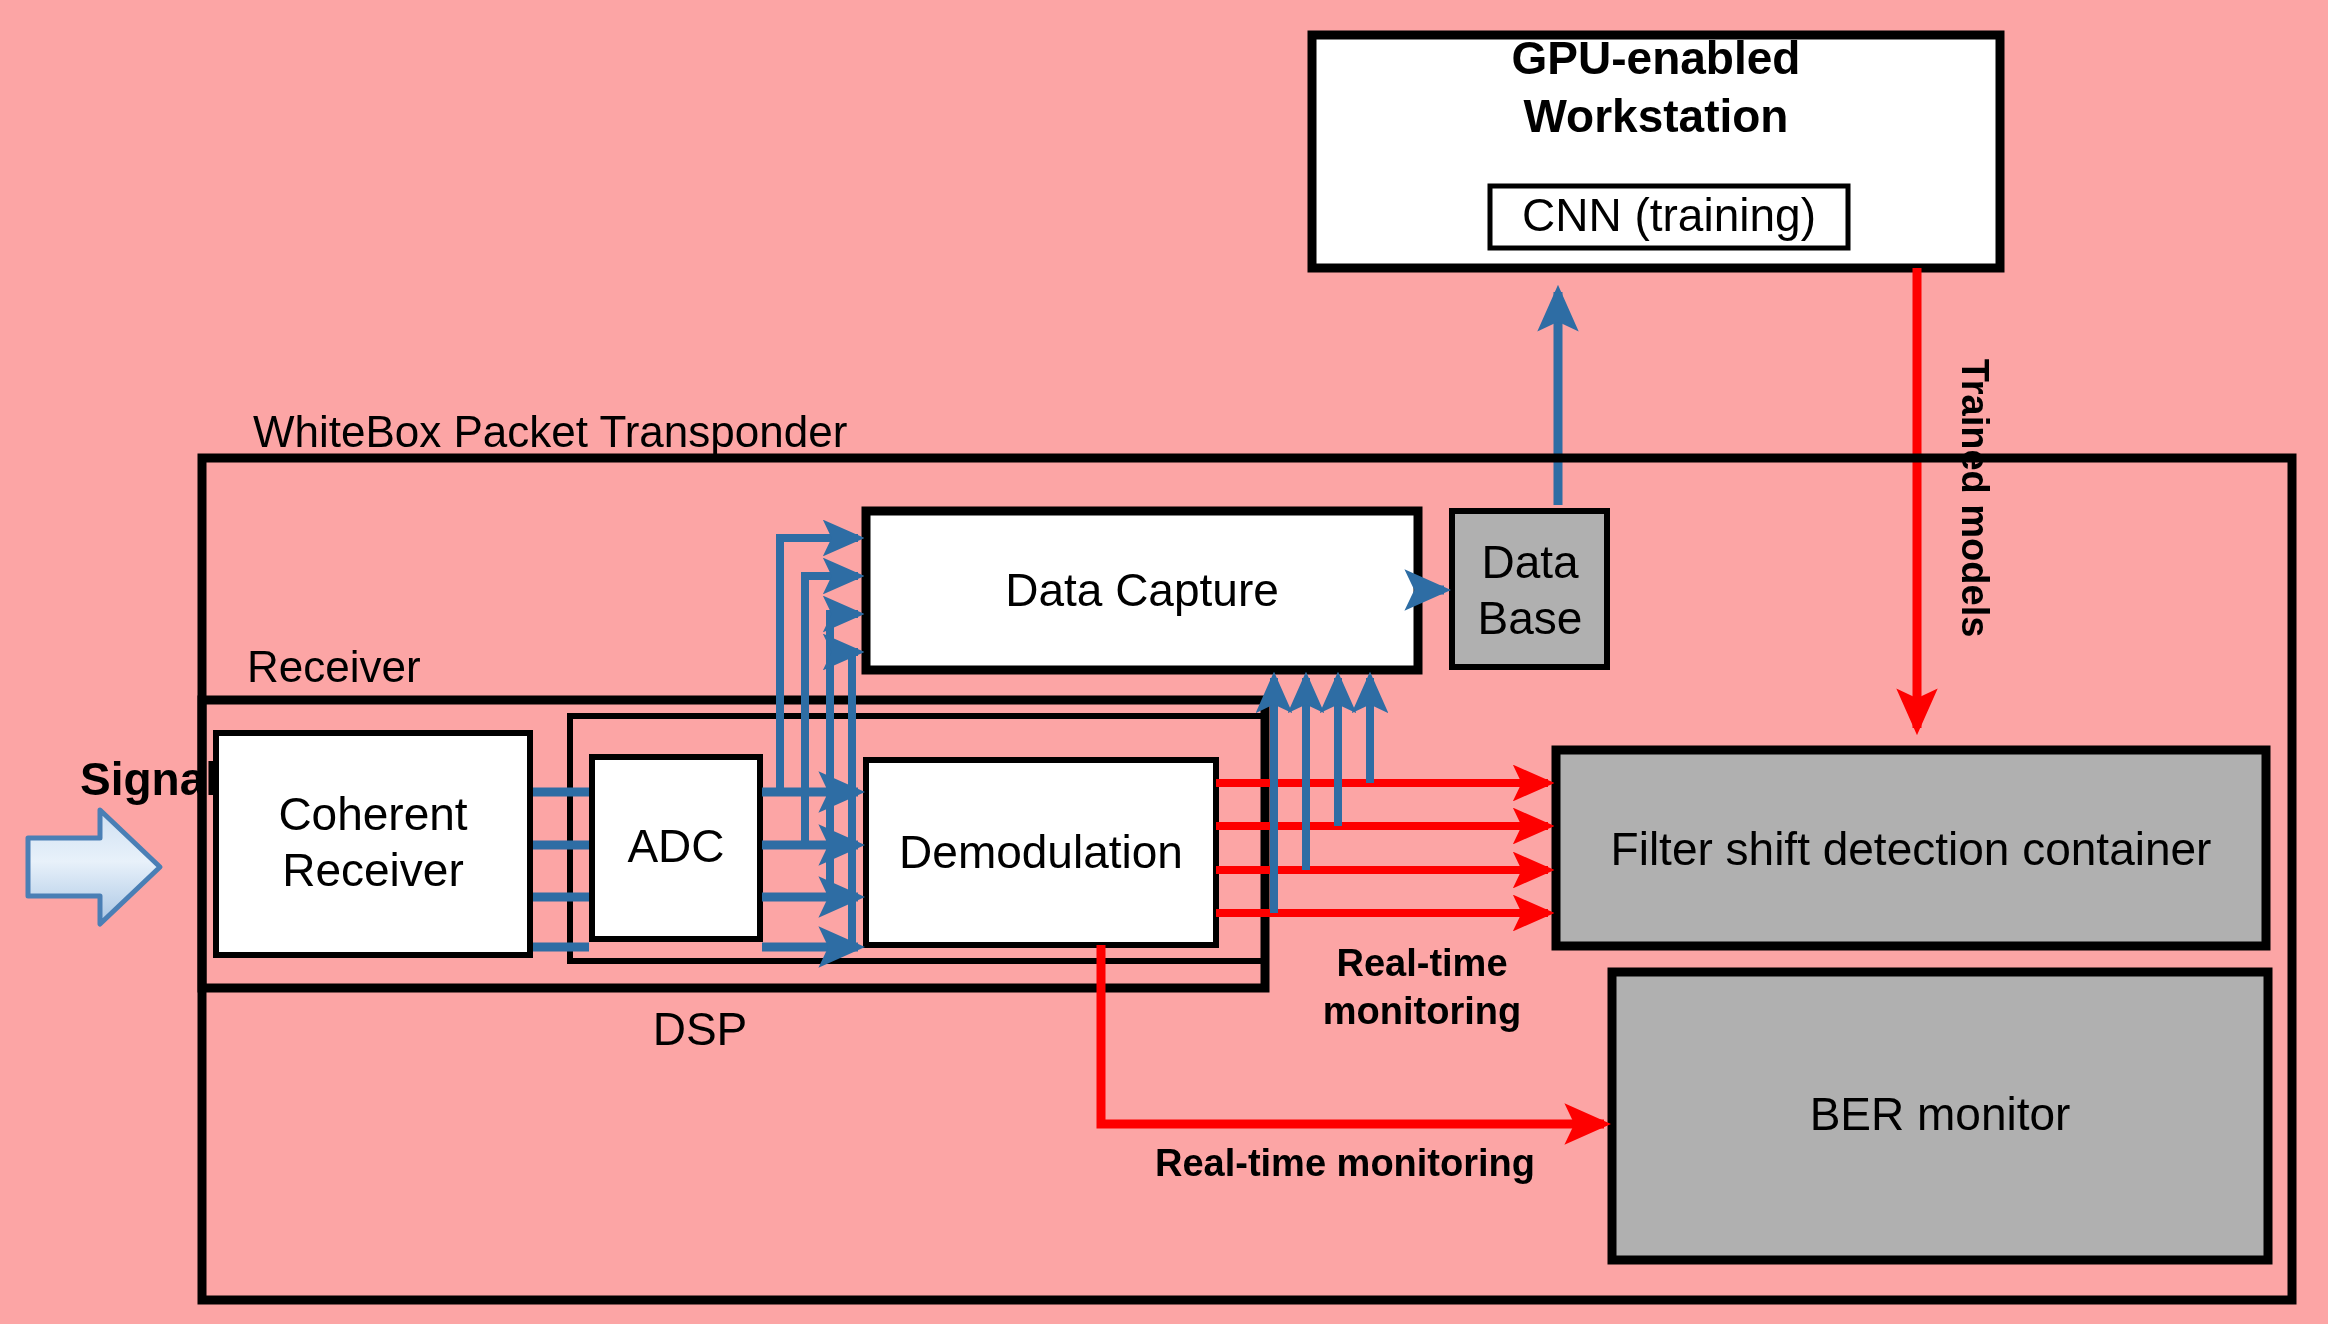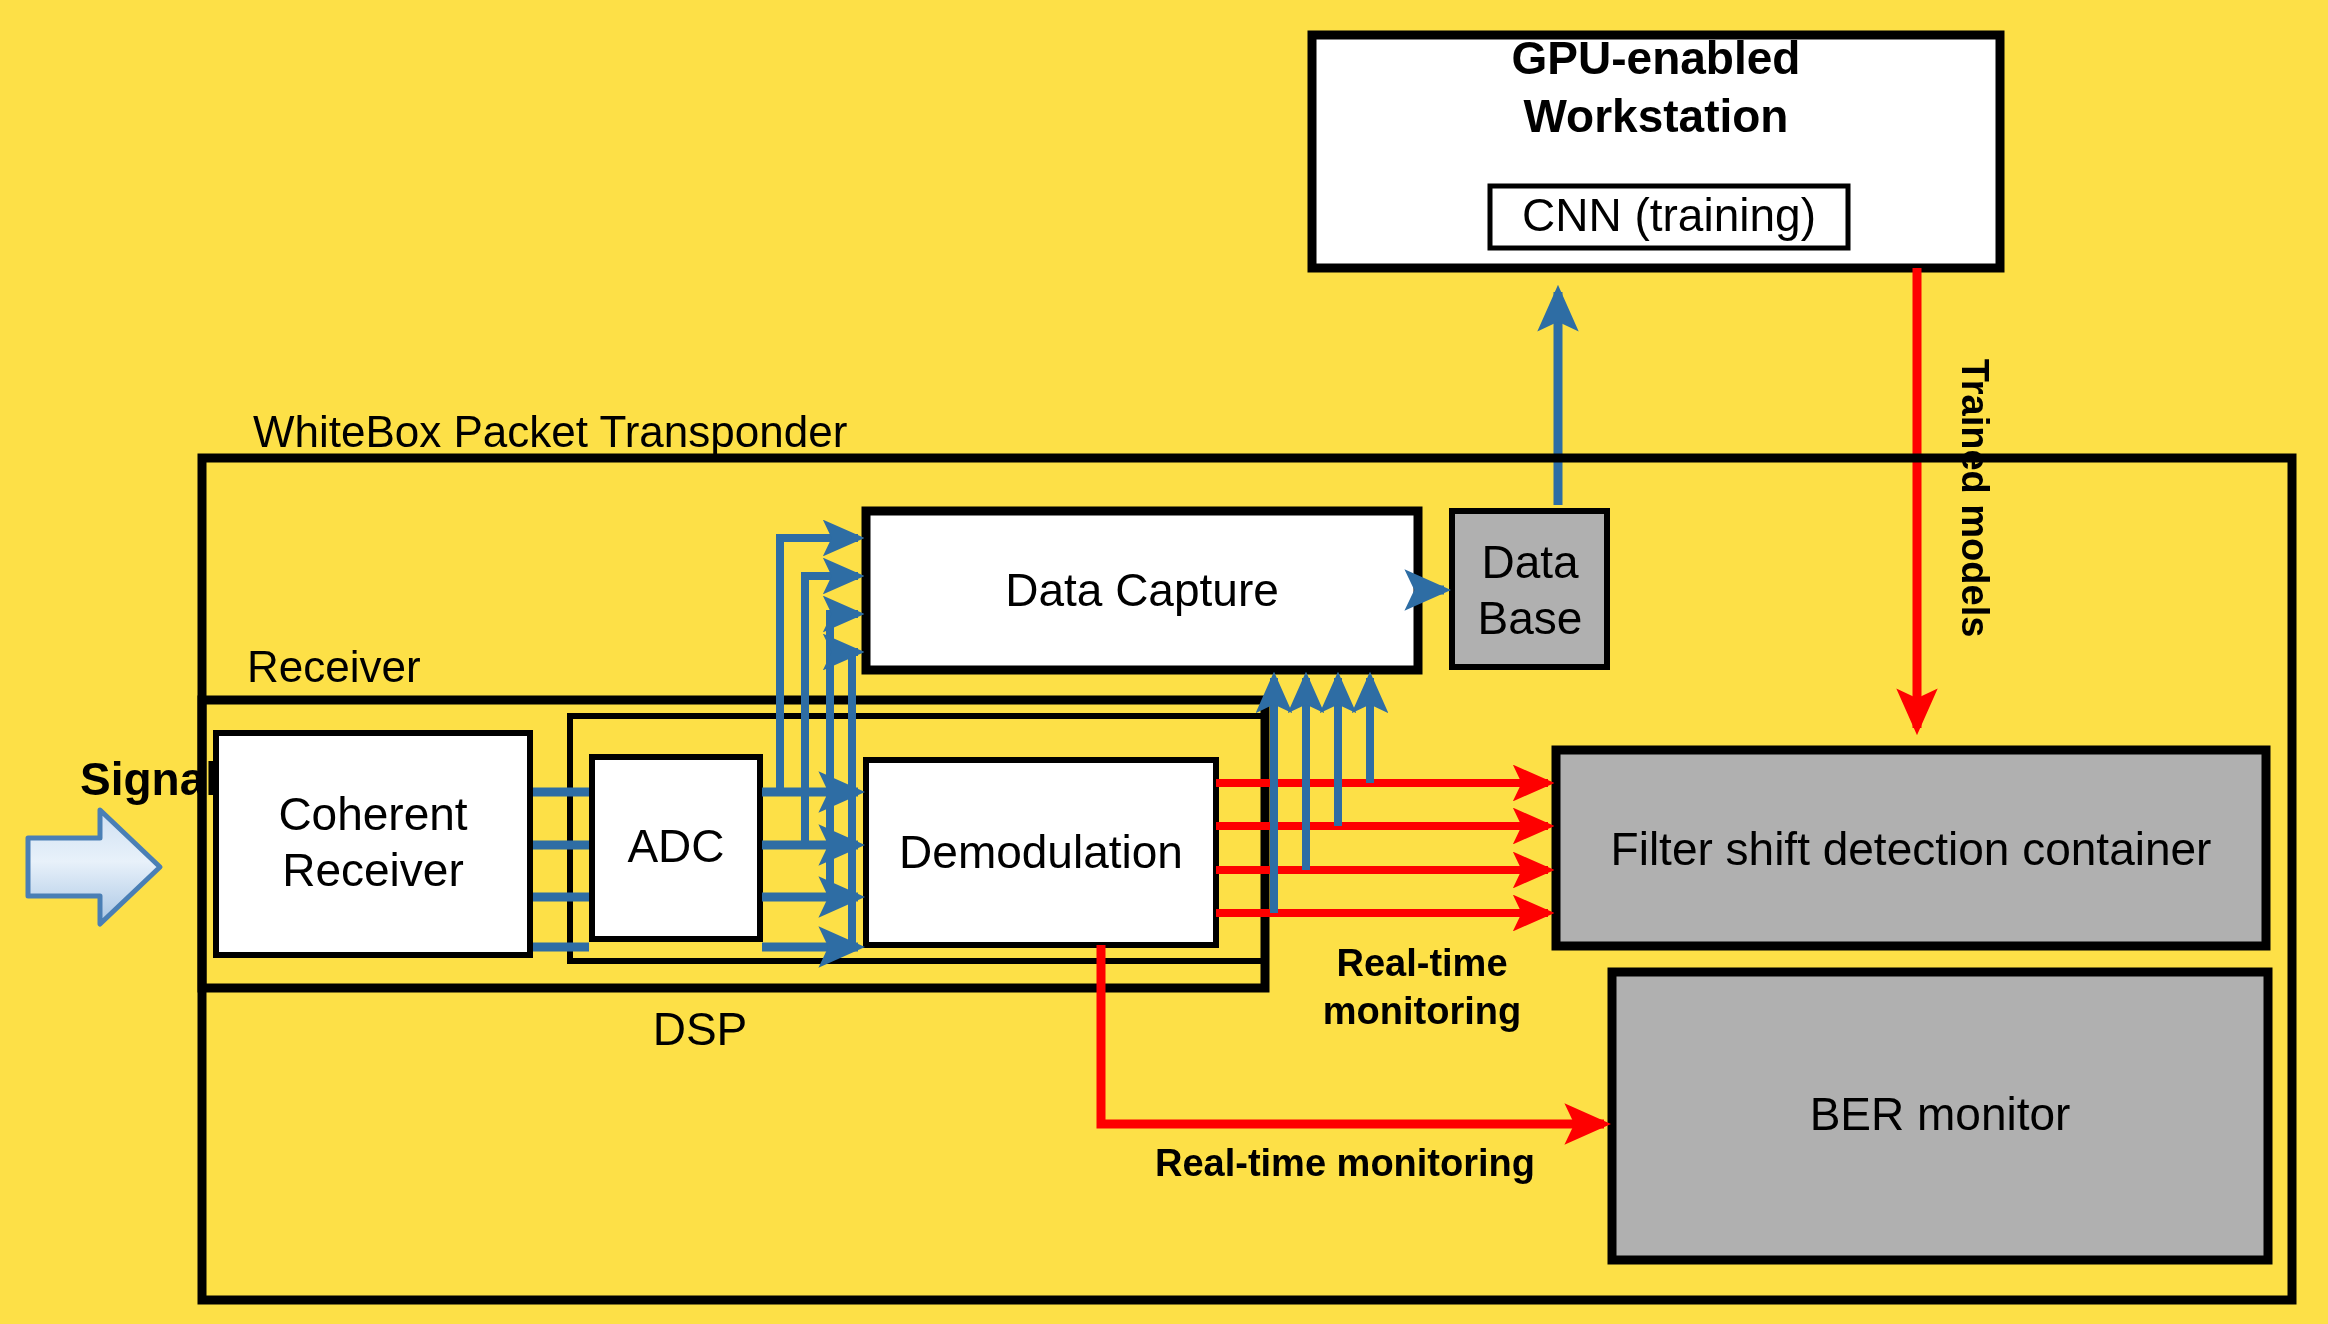--- a/index.html
+++ b/index.html
@@ -10,21 +10,21 @@
   body {
     width: 2328px;
     height: 1324px;
     font-family: "Liberation Sans", sans-serif;
     overflow: hidden;
   }
   #diagram-root {
     position: relative;
     width: 2328px;
     height: 1324px;
-    background: #fde047;
+    background: #fca5a5;
   }
   svg#diagram-svg {
     position: absolute;
     top: 0;
     left: 0;
     width: 2328px;
     height: 1324px;
     display: block;
   }
   .box-label {

